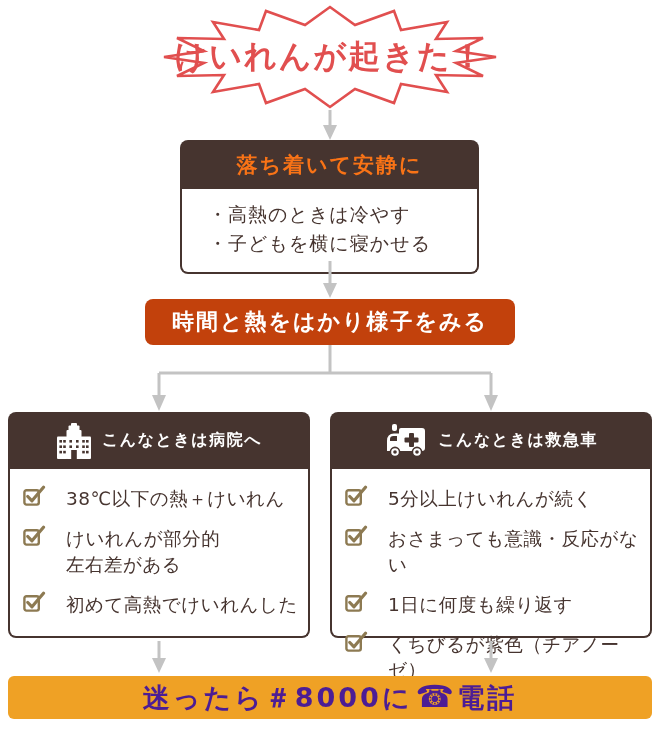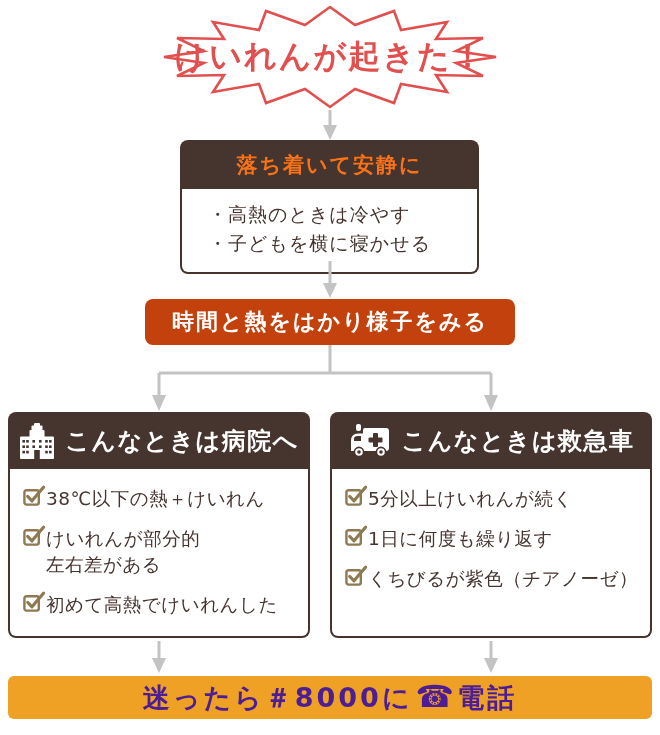--- a/index.html
+++ b/index.html
@@ -39,31 +39,31 @@
     background: #c2410c; border-radius: 8px; color: #fff;
     display: flex; align-items: center; justify-content: center;
     font-size: 22px; font-weight: 600; letter-spacing: 2px;
   }
 
   
   .decision-box { top: 412px; }
   .decision-box .dec-header {
     background: #46342f; border-radius: 8px 8px 0 0; height: 57px;
     display: flex; align-items: center; justify-content: center; gap: 10px;
-    color: #fff; font-size: 24px; font-weight: 600; letter-spacing: 1.5px;
+    color: #fff; font-size: 16px; font-weight: 600; letter-spacing: 1.5px;
   }
   .decision-box .dec-body {
     background: #fff; border: 2.5px solid #46342f; border-top: none;
     border-radius: 0 0 8px 8px; padding: 15px 6px 0 13px; height: 152px;
     box-sizing: content-box;
   }
   .hospital-box { left: 8px; width: 302px; }
   .ambulance-box { left: 330px; width: 322px; }
   .check-item {
-    display: flex; align-items: flex-start; gap: 0;
+    display: flex; align-items: flex-start; gap: 20px;
     color: #46342f; font-size: 18.5px; font-weight: 500; line-height: 1.4;
     margin-bottom: 12px; letter-spacing: 0.5px;
   }
   .check-item .check-label { white-space: pre-line; padding-top: 2px; }
   .check-icon { flex: 0 0 auto; margin-top: 1px; }
 
   
   .hotline {
     left: 8px; top: 676px; width: 644px; height: 43px;
     background: #efa125; border-radius: 6px;
@@ -189,20 +189,27 @@
           <rect x="1.4" y="5.2" width="14.4" height="14.4" rx="2" fill="#fff" stroke="#8d7a52" stroke-width="2.4"></rect>
           <path d="M4.8,11.5 L9,15.8 L20.5,2.2" fill="none" stroke="#8d7a52" stroke-width="3.2" stroke-linecap="round" stroke-linejoin="round"></path>
         </svg>
         <span class="check-label">5分以上けいれんが続く</span>
       </div>
       <div class="check-item">
         <svg class="check-icon" width="23" height="21" viewBox="0 0 23 21">
           <rect x="1.4" y="5.2" width="14.4" height="14.4" rx="2" fill="#fff" stroke="#8d7a52" stroke-width="2.4"></rect>
           <path d="M4.8,11.5 L9,15.8 L20.5,2.2" fill="none" stroke="#8d7a52" stroke-width="3.2" stroke-linecap="round" stroke-linejoin="round"></path>
         </svg>
+        <span class="check-label">おさまっても意識・反応がない</span>
+      </div>
+      <div class="check-item">
+        <svg class="check-icon" width="23" height="21" viewBox="0 0 23 21">
+          <rect x="1.4" y="5.2" width="14.4" height="14.4" rx="2" fill="#fff" stroke="#8d7a52" stroke-width="2.4"></rect>
+          <path d="M4.8,11.5 L9,15.8 L20.5,2.2" fill="none" stroke="#8d7a52" stroke-width="3.2" stroke-linecap="round" stroke-linejoin="round"></path>
+        </svg>
         <span class="check-label">1日に何度も繰り返す</span>
       </div>
       <div class="check-item">
         <svg class="check-icon" width="23" height="21" viewBox="0 0 23 21">
           <rect x="1.4" y="5.2" width="14.4" height="14.4" rx="2" fill="#fff" stroke="#8d7a52" stroke-width="2.4"></rect>
           <path d="M4.8,11.5 L9,15.8 L20.5,2.2" fill="none" stroke="#8d7a52" stroke-width="3.2" stroke-linecap="round" stroke-linejoin="round"></path>
         </svg>
         <span class="check-label">くちびるが紫色（チアノーゼ）</span>
       </div>
     </div>

